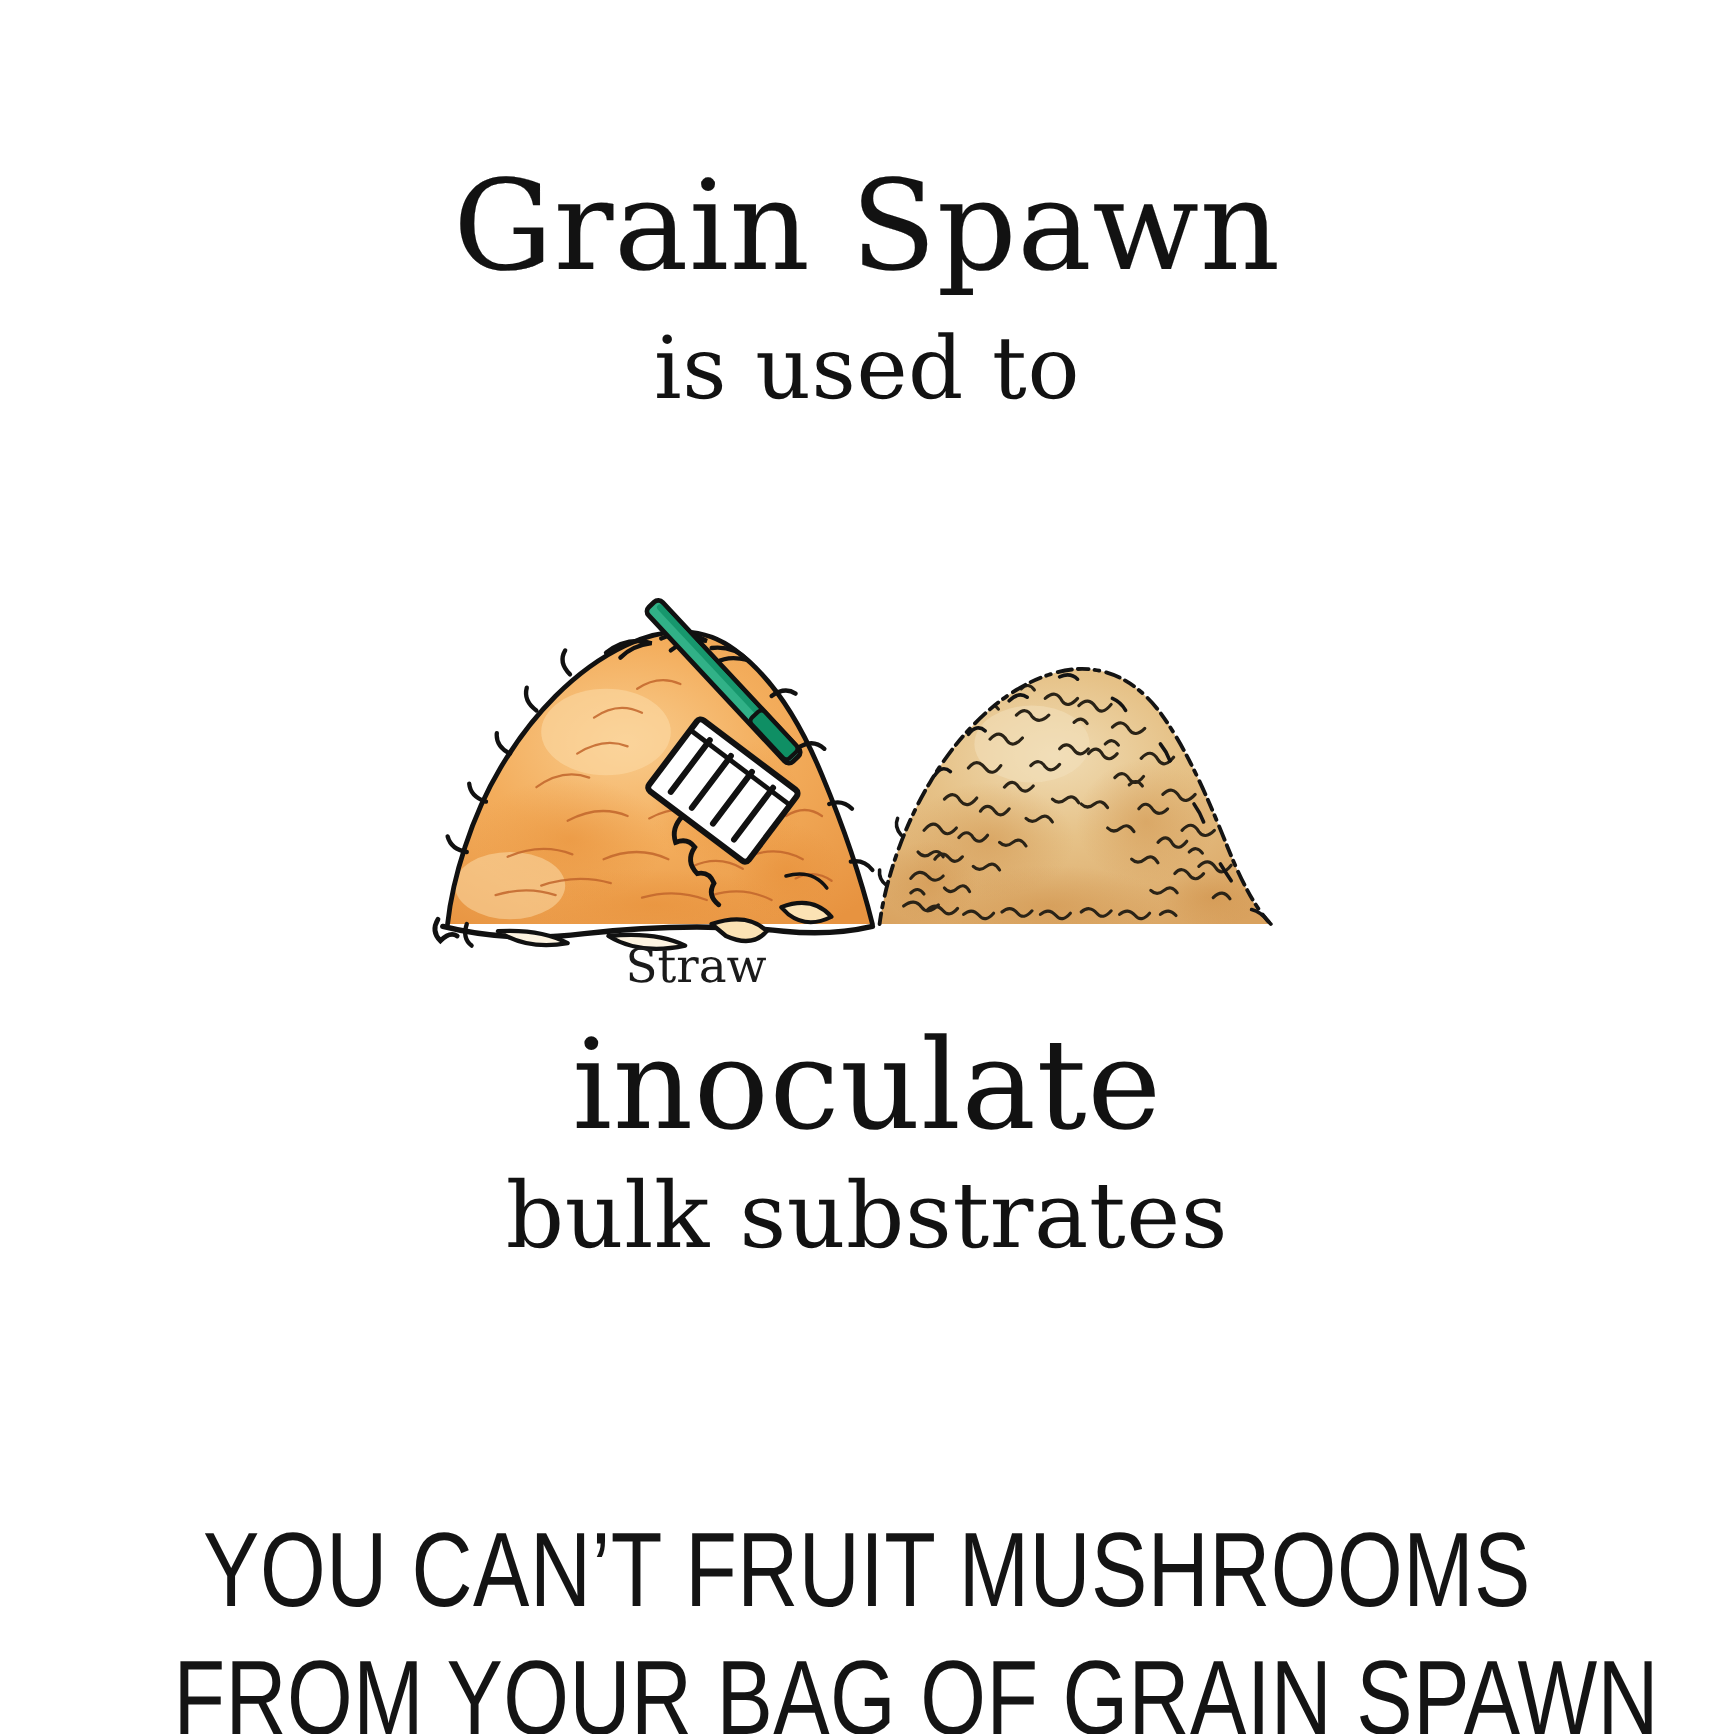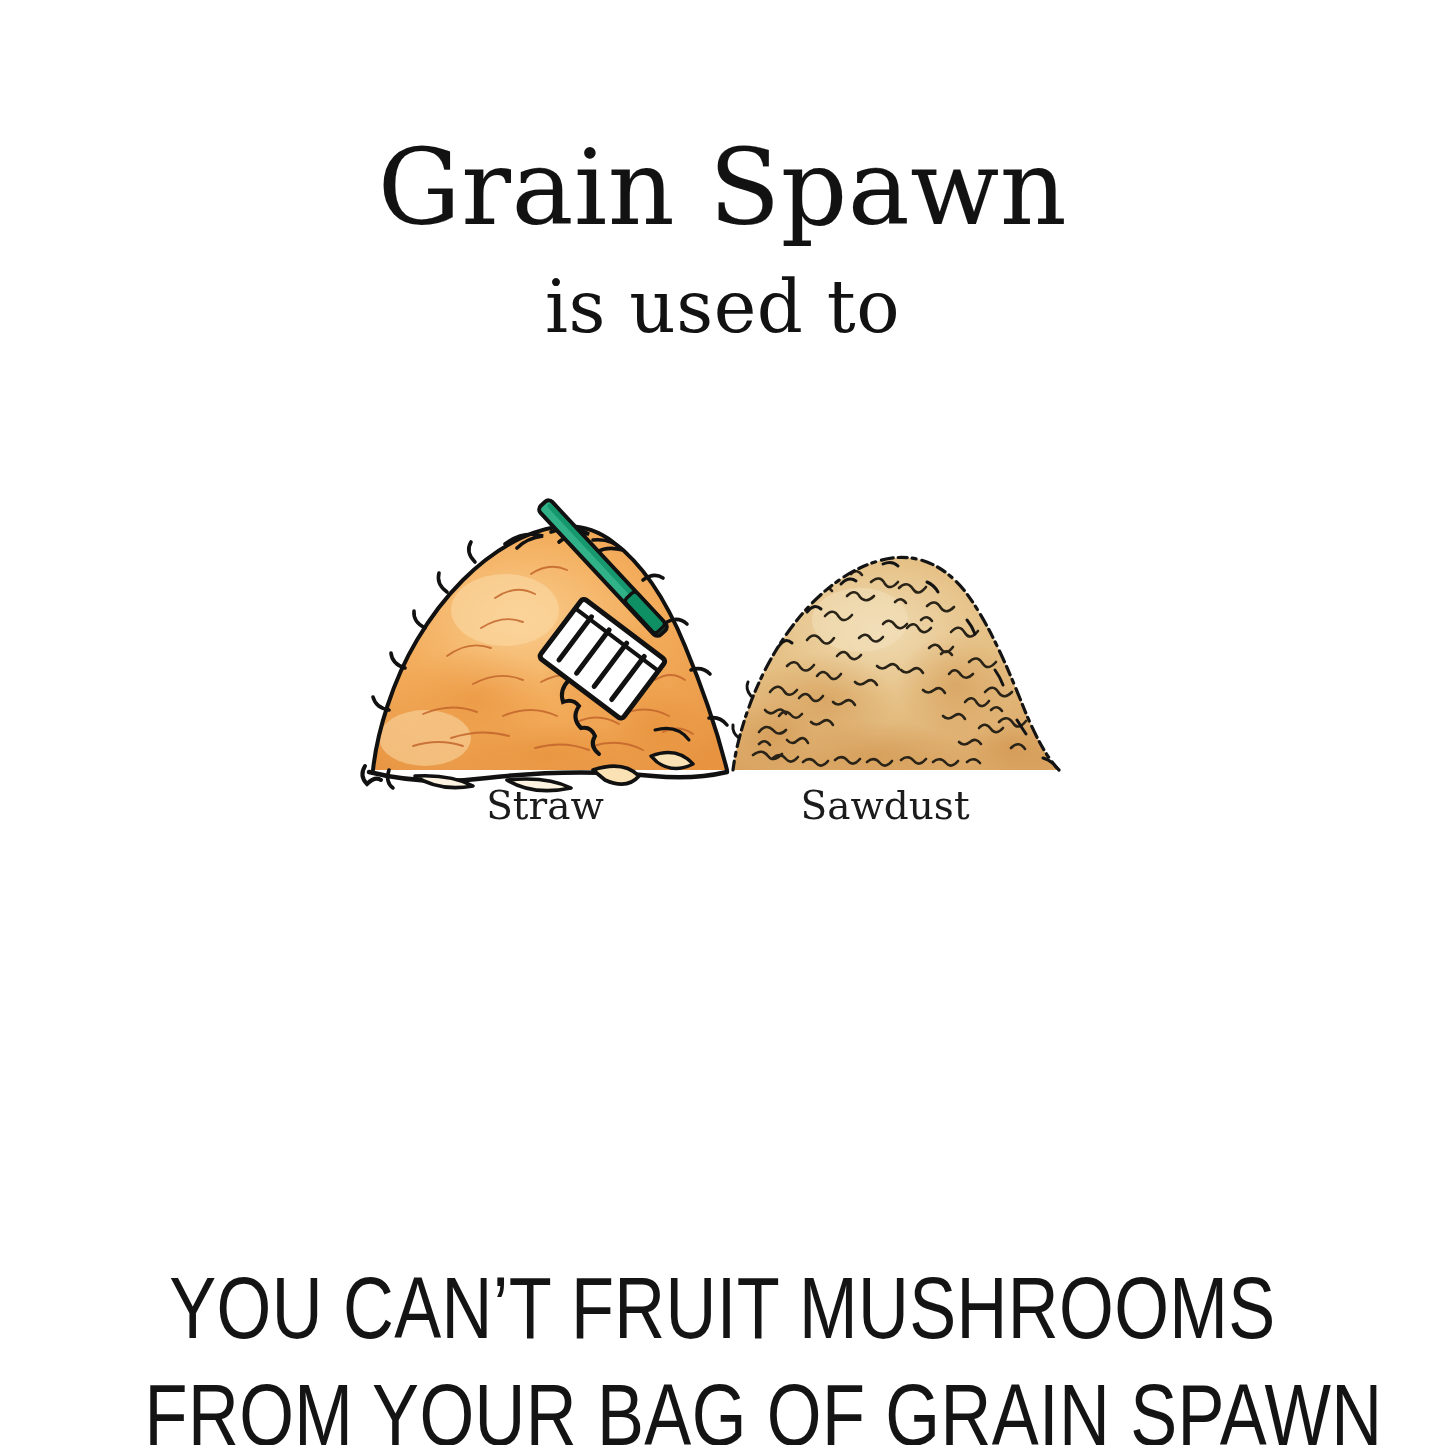--- a/index.html
+++ b/index.html
@@ -61,21 +61,21 @@
   }
   .illustration svg {
     display: block;
     width: 730px;
     height: 360px;
   }
 
   
   .pile-captions {
     position: absolute;
-    left: 335px;
+    left: 370px;
     top: 783px;
     width: 730px;
     height: 46px;
   }
   .pile-caption {
     position: absolute;
     font-family: "DejaVu Serif", serif;
     font-weight: 300;
     font-size: 39px;
     color: #1b1b1b;
@@ -352,22 +352,25 @@
           <line x1="196" y1="165" x2="300" y2="165" stroke="#111111" stroke-width="4"></line>
         </g>
 
         <path d="M214,210 q-10,10 -6,22 q10,-4 16,4 q-8,12 2,22 q10,-2 14,8 q-6,10 4,18" fill="none" stroke="#111111" stroke-width="4" stroke-linecap="round"></path>
       </g>
     </svg>
   </div>
 
   <div class="pile-captions">
     <div class="pile-caption straw-cap">Straw</div>
-    <div class="pile-caption sawdust-cap">Sawdust</div>
-  </div>
-
+  </div>
+
+  <div class="action-block">
+    <div class="action-main">inoculate</div>
+    <div class="action-sub">bulk substrates</div>
+  </div>
 
   <div class="bottom-caption">
     <div class="bottom-line">YOU CAN’T FRUIT MUSHROOMS</div>
     <div class="bottom-line">FROM YOUR BAG OF GRAIN SPAWN</div>
   </div>
 
 </div>
 
 </body></html>

